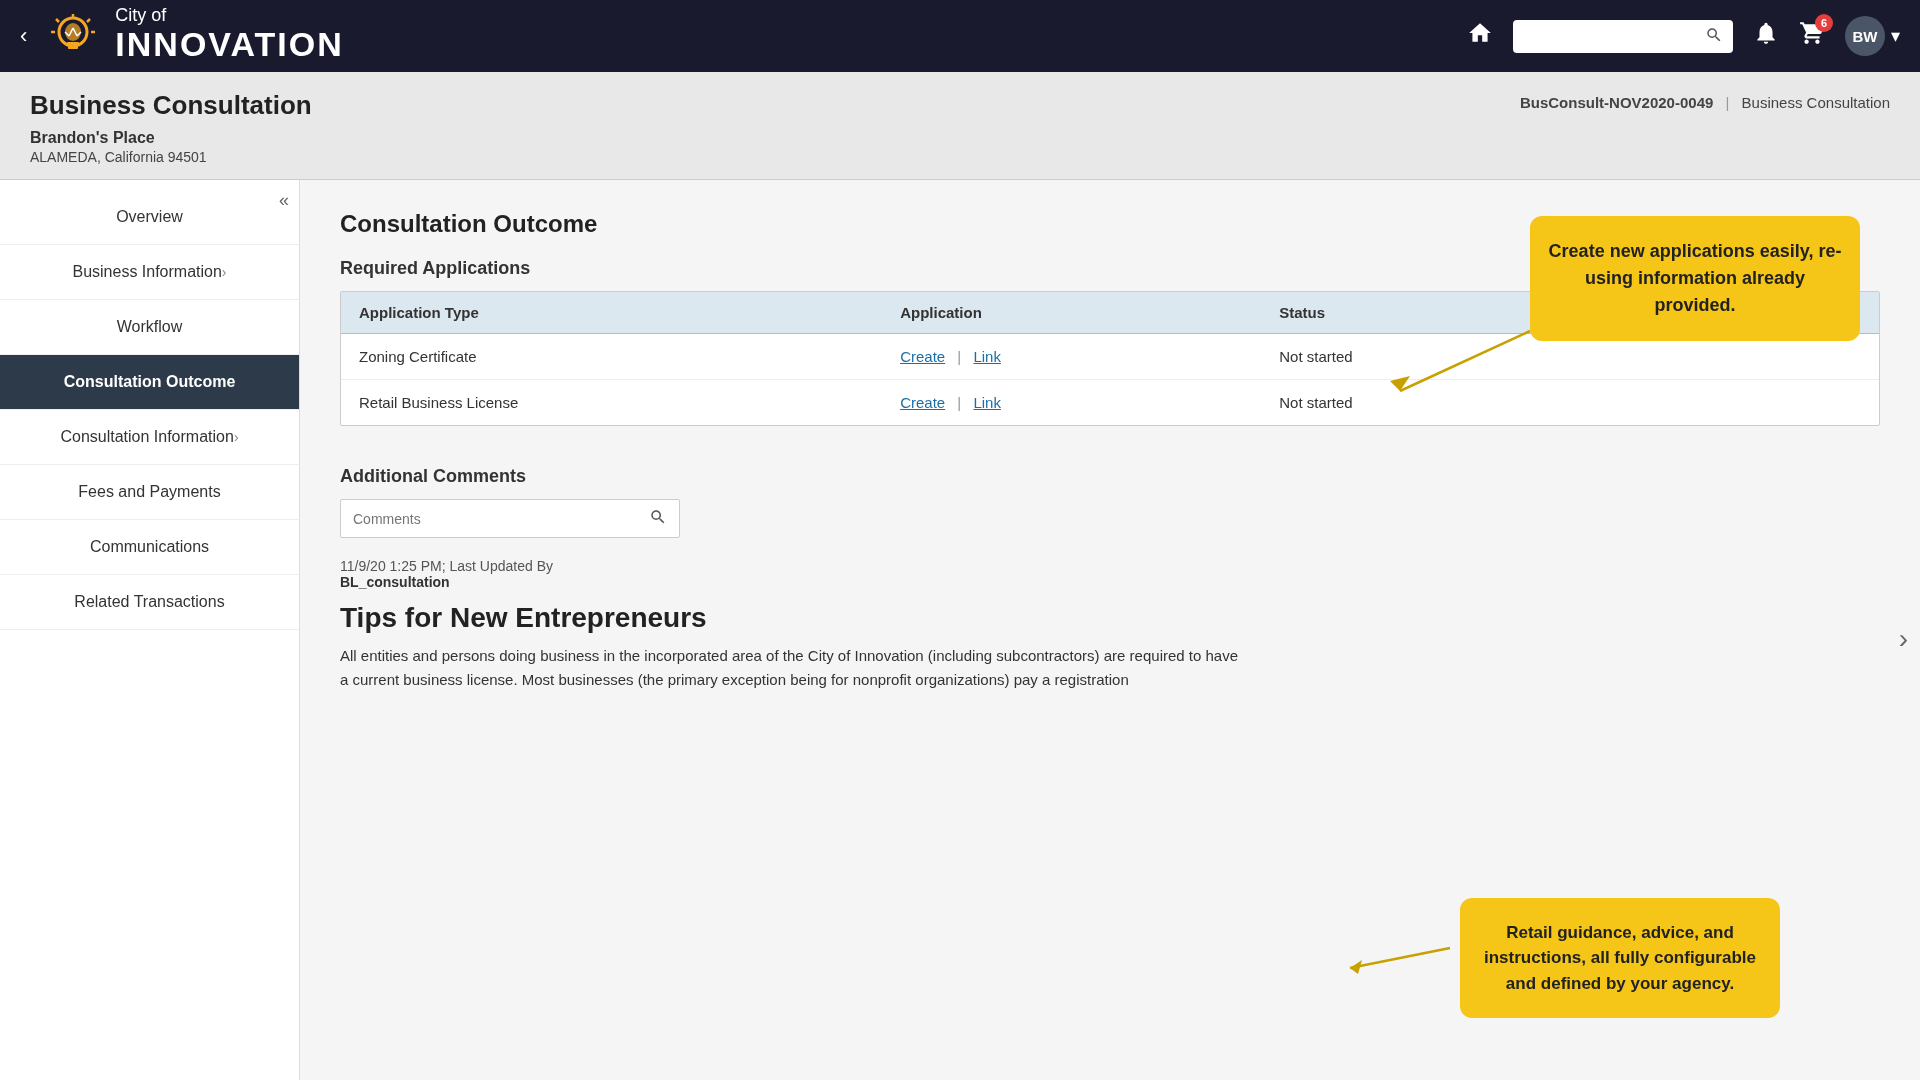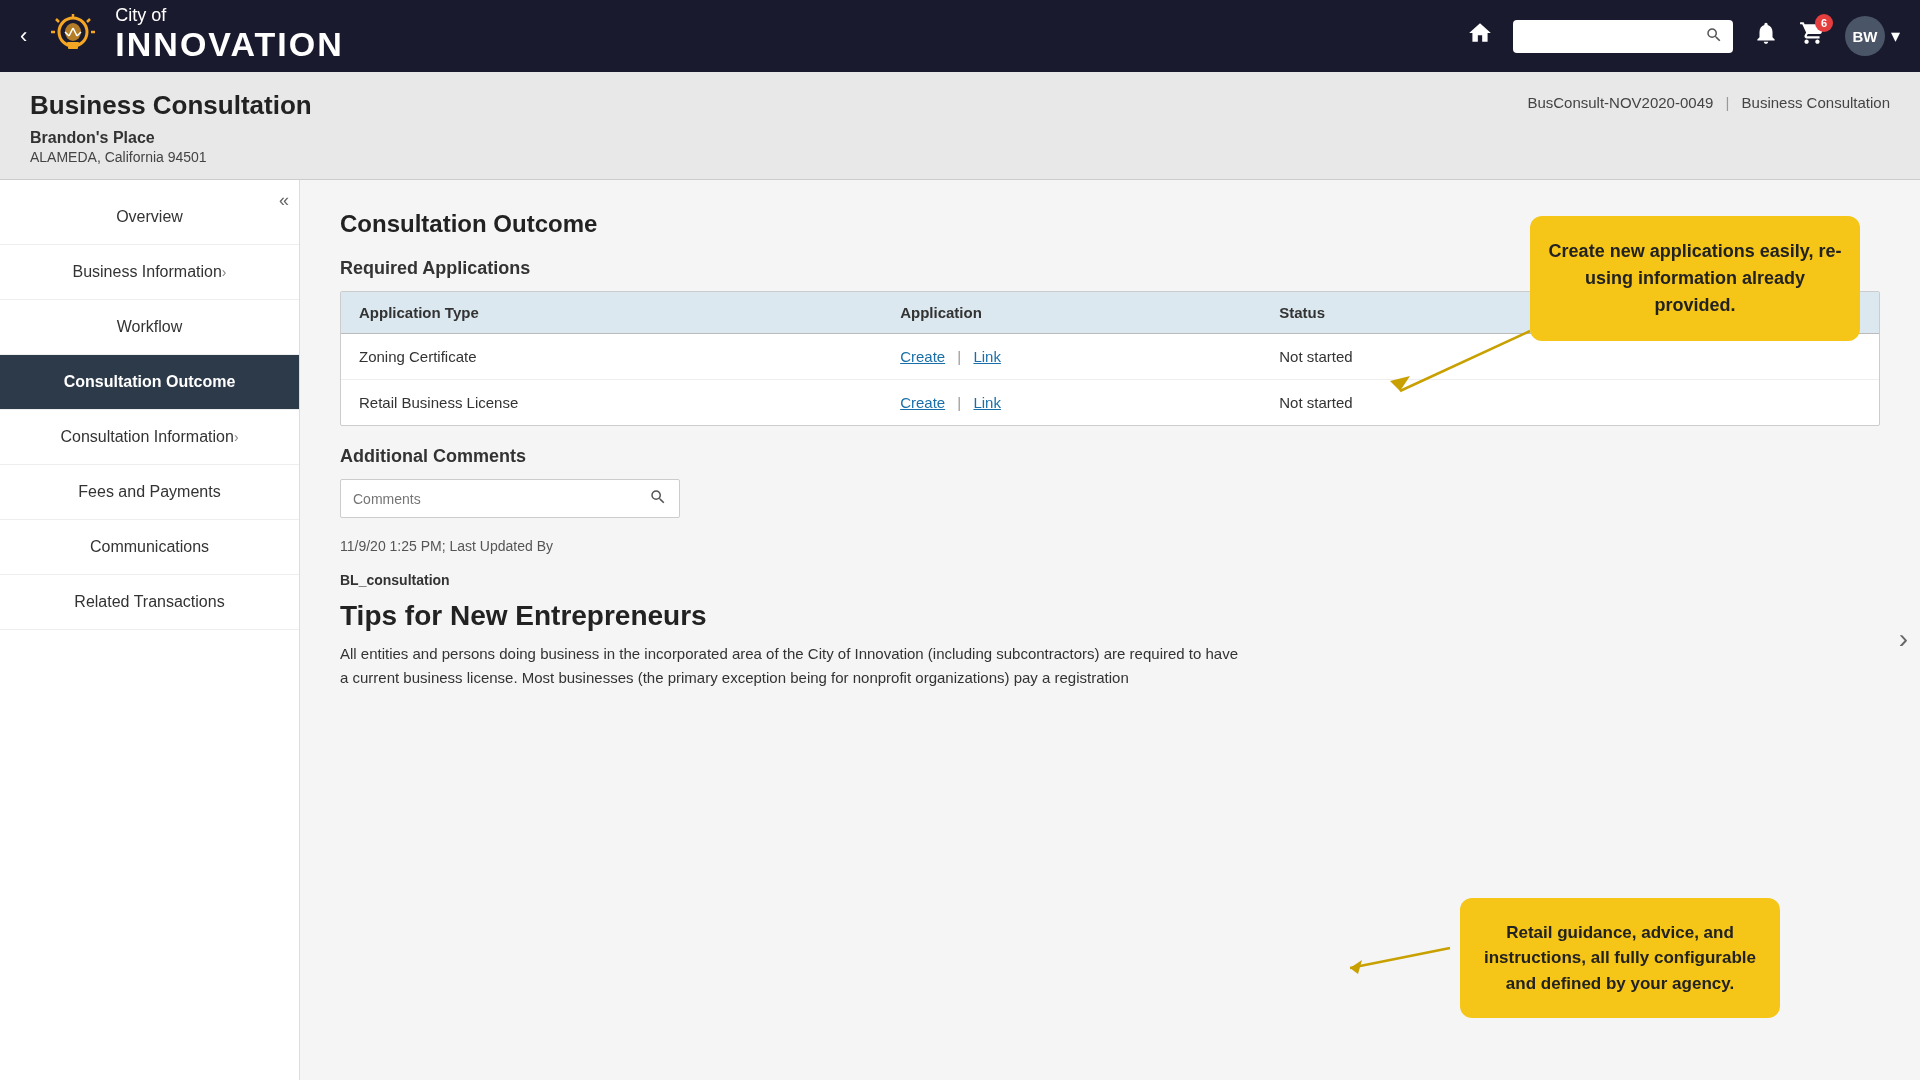--- a/index.html
+++ b/index.html
@@ -160,21 +160,21 @@
     .page-header-info-left {
       flex: 1;
     }
     .page-header-info-right {
       font-size: 15px;
       color: #444;
       text-align: right;
       padding-top: 4px;
     }
     .page-header-info-right .ref-id {
-      font-weight: 400;
+      font-weight: 700;
     }
     .pipe-separator {
       margin: 0 8px;
       color: #999;
     }
 
     
     .main-layout {
       display: flex;
       height: calc(1080px - 72px - 90px);
@@ -242,21 +242,21 @@
     .subsection-title {
       font-size: 18px;
       font-weight: 600;
       color: #333;
       margin-bottom: 12px;
     }
     .table-wrapper {
       background: white;
       border: 1px solid #ccc;
       border-radius: 2px;
-      margin-bottom: 20px;
+      margin-bottom: 40px;
     }
     .req-table {
       width: 100%;
       border-collapse: collapse;
     }
     .req-table th {
       background: #dce8f0;
       padding: 12px 18px;
       text-align: left;
       font-size: 15px;
@@ -316,21 +316,21 @@
     .comments-input-row input {
       border: none;
       outline: none;
       flex: 1;
       font-size: 14px;
       color: #999;
     }
     .comments-meta {
       font-size: 14px;
       color: #555;
-      margin-bottom: 18px;
+      margin-bottom: 0;
     }
     .comments-author {
       font-size: 14px;
       font-weight: 700;
       color: #333;
       margin-bottom: 12px;
     }
     .comments-heading {
       font-size: 28px;
       font-weight: 900;

